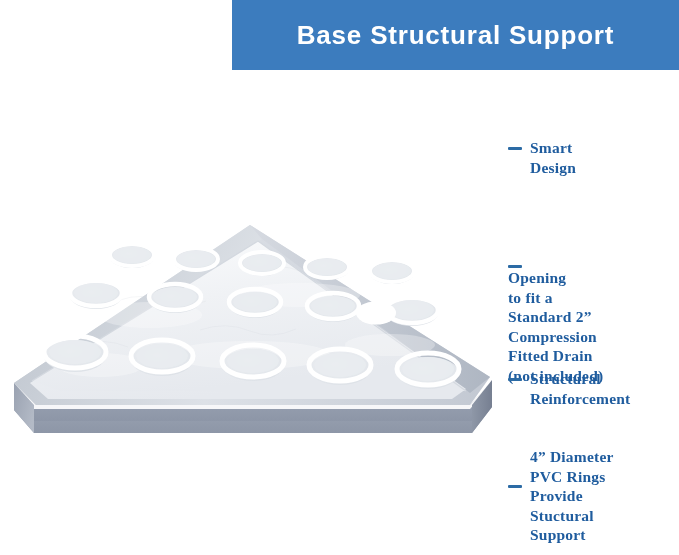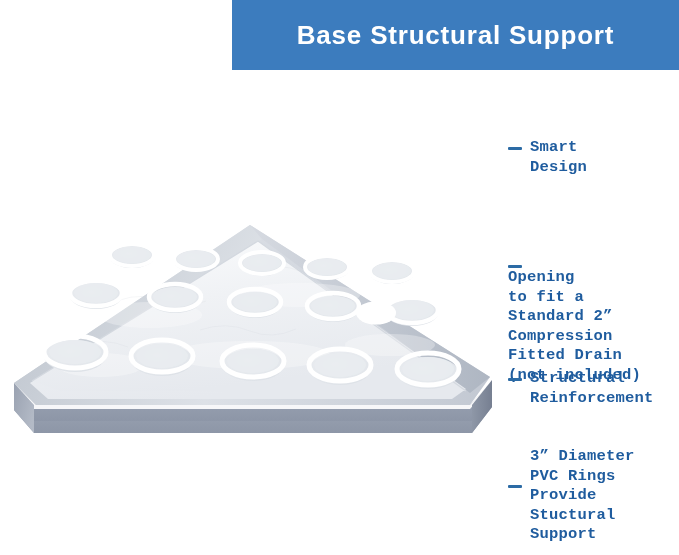--- a/index.html
+++ b/index.html
@@ -67,21 +67,21 @@
     flex: 0 0 auto;
     border-radius: 1px;
   }
   .callout-text {
     color: #1f5c9e;
     font-size: 15.5px;
     font-weight: bold;
     line-height: 19.5px;
     white-space: pre-line;
     letter-spacing: 0.2px;
-    font-family: Liberation Mono, monospace;
+    font-family: Liberation Serif, serif;
   }
   #callout-smart-design   { left: 508px; top: 138px; }
   #callout-drain-opening  { left: 508px; top: 217px; flex-direction: column; }
   #callout-fiberglass     { left: 508px; top: 369px; }
   #callout-pvc-rings      { left: 508px; top: 447px; }
 
   
   #callout-smart-design  .callout-dash { margin-top: 9px; }
   #callout-drain-opening .callout-dash { margin-top: 48px; }
   #callout-fiberglass    .callout-dash { margin-top: 9px; }
@@ -278,20 +278,20 @@
   </div>
 
   <div class="callout" id="callout-fiberglass">
     <span class="callout-dash"></span>
     <span class="callout-text">Structural
 Reinforcement</span>
   </div>
 
   <div class="callout" id="callout-pvc-rings">
     <span class="callout-dash"></span>
-    <span class="callout-text">3” Diameter
+    <span class="callout-text">4” Diameter
 PVC Rings
 Provide
 Stuctural
 Support</span>
   </div>
 
 </div>
 
 </body></html>

